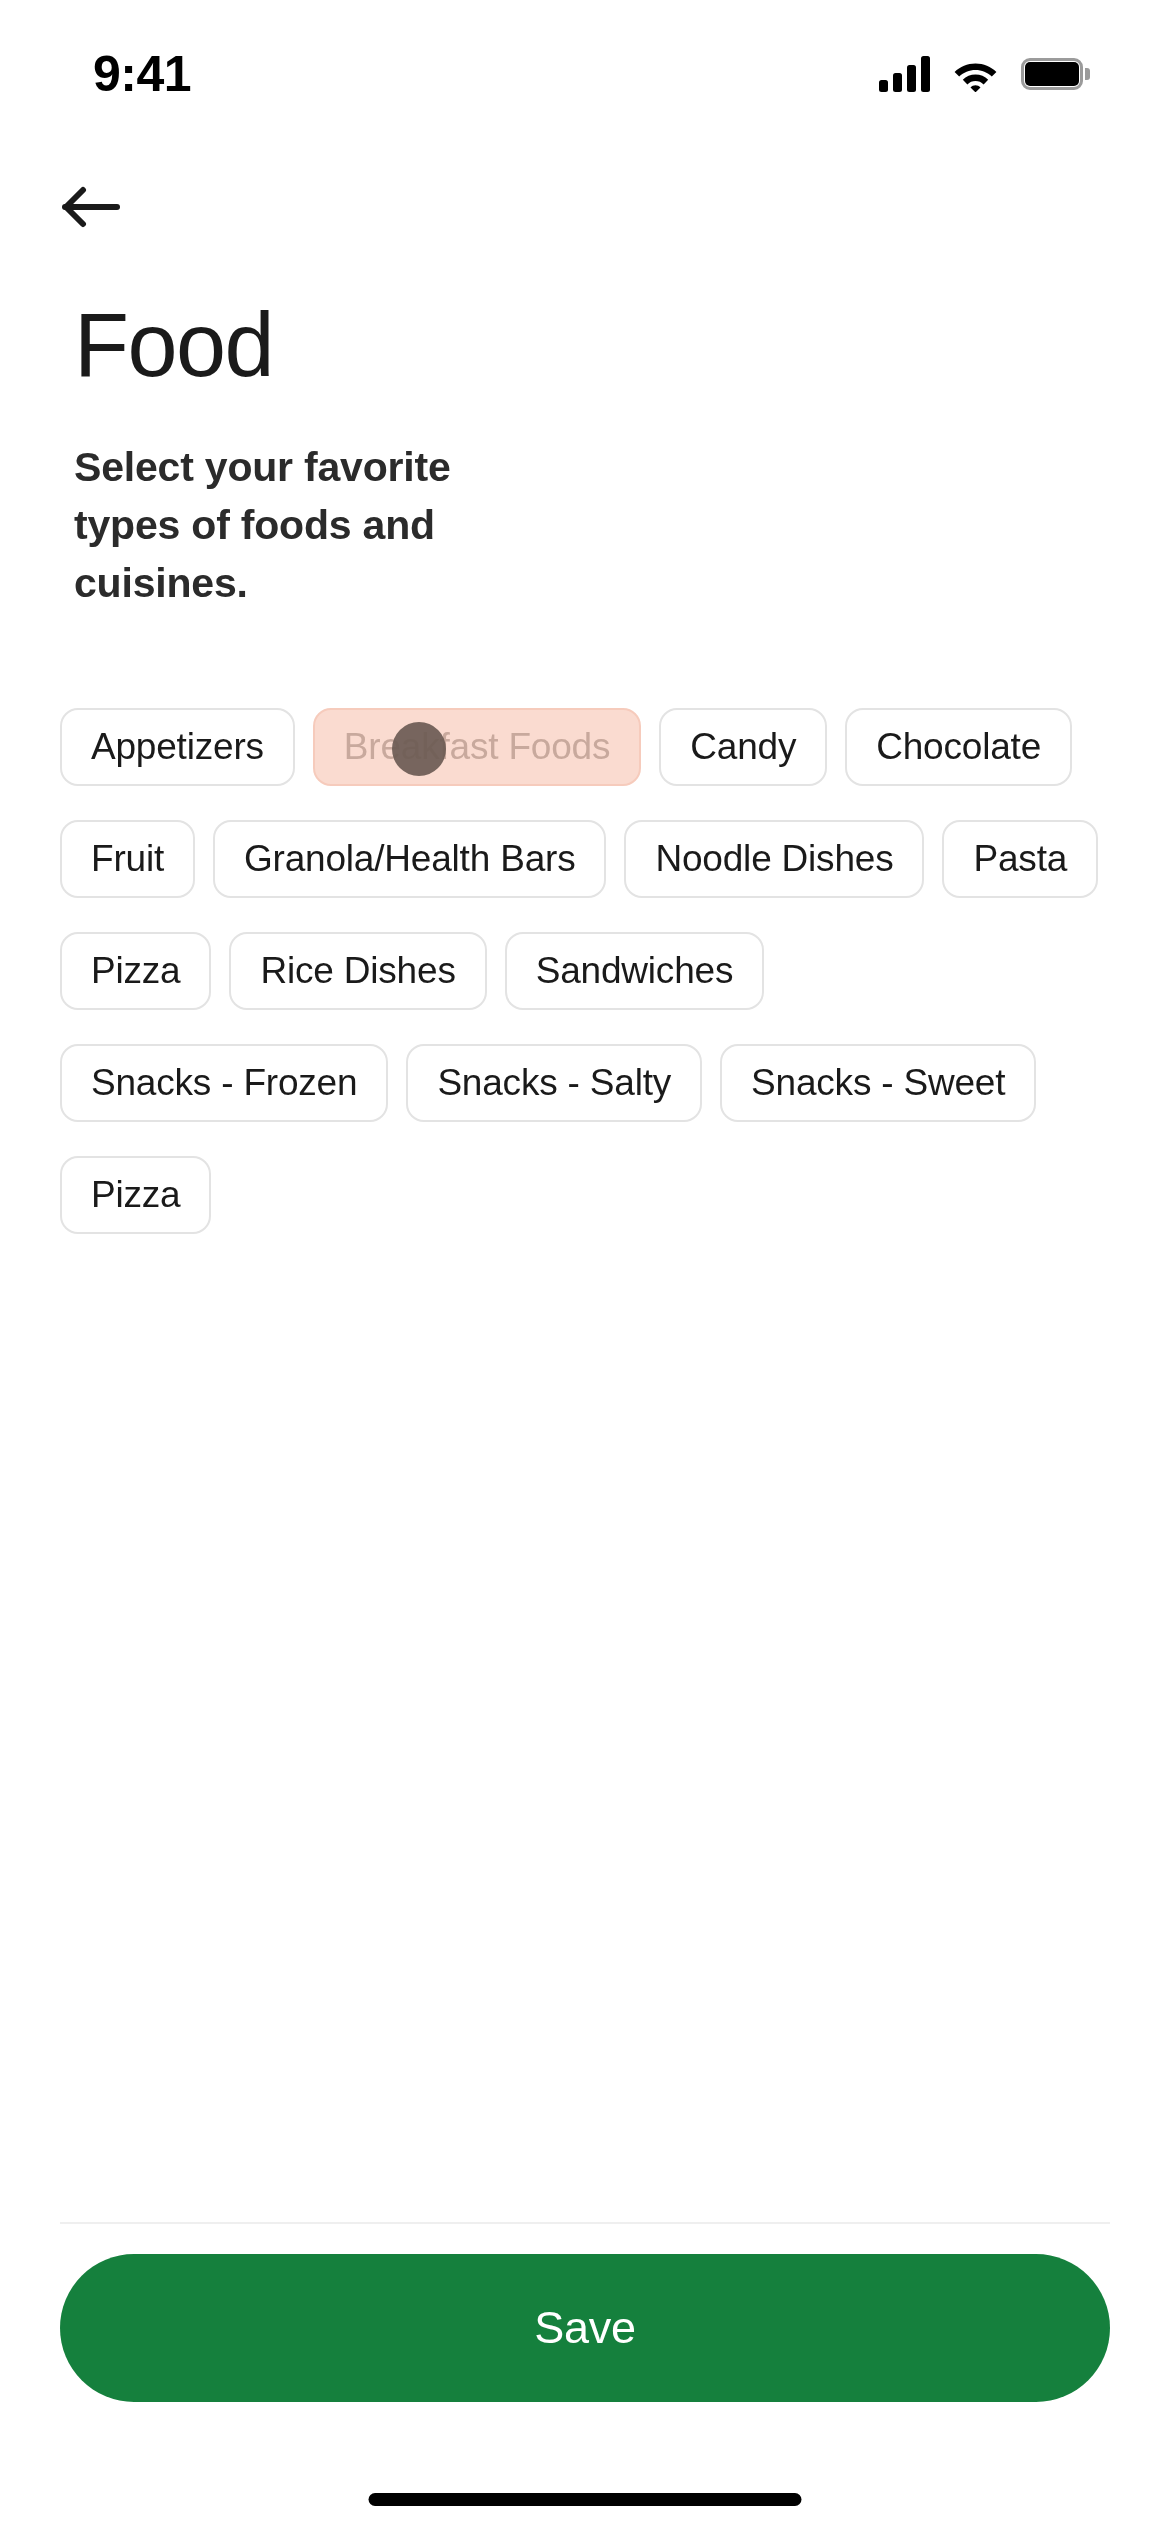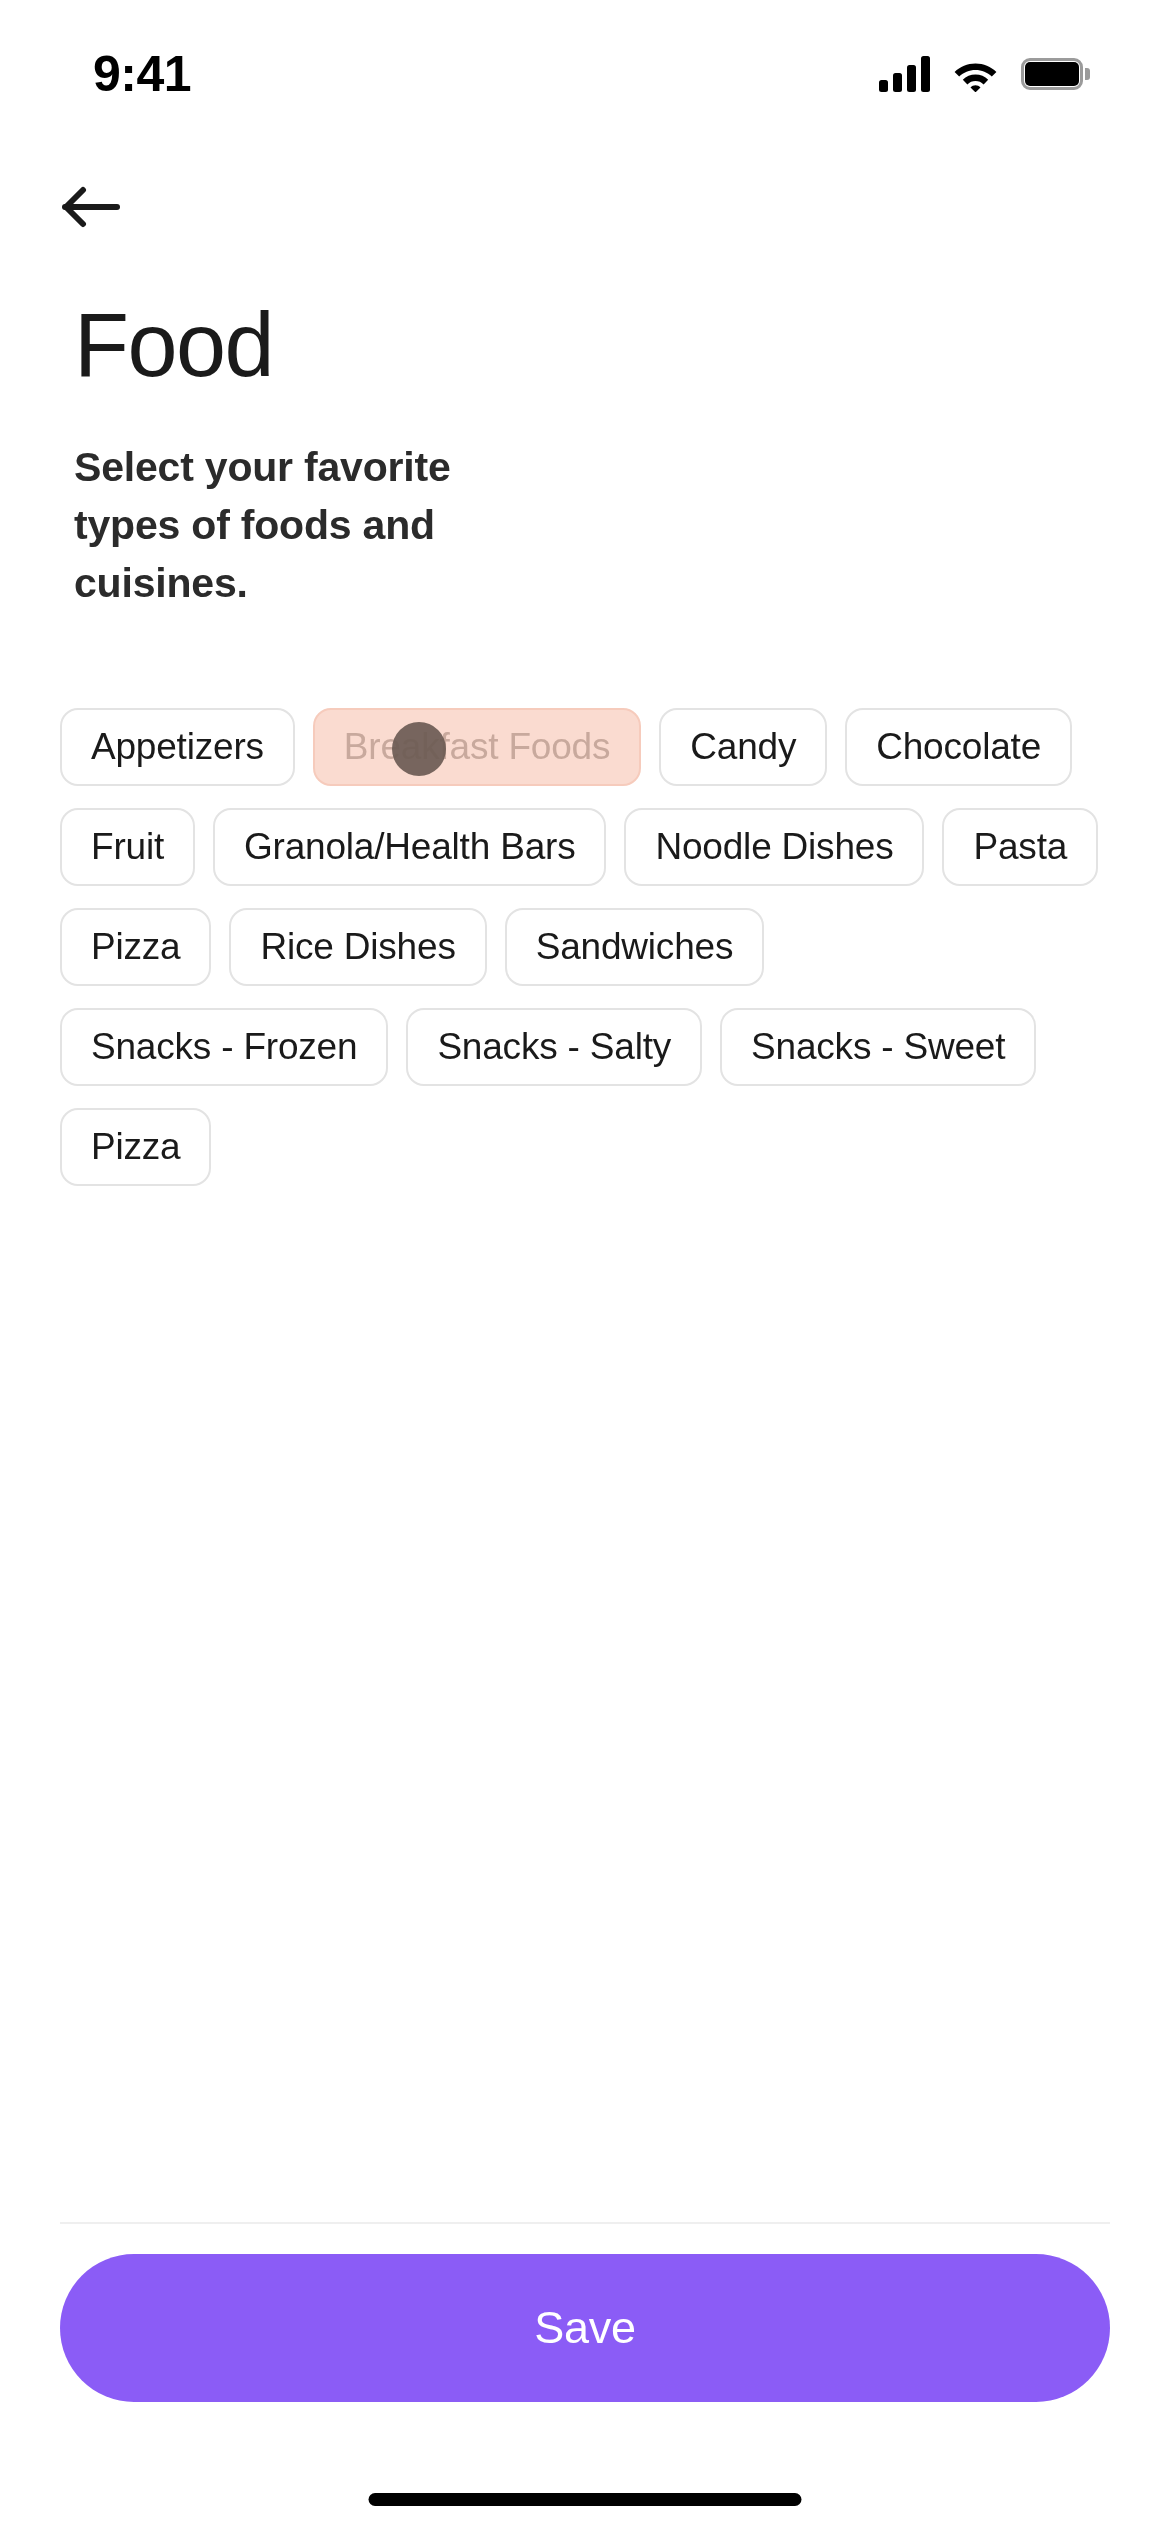--- a/index.html
+++ b/index.html
@@ -75,21 +75,21 @@
     font-size:41px; font-weight:700; color:#2b2b2b;
     line-height:1.42; max-width:480px;
     letter-spacing:-0.2px;
   }
 
   
   .chips {
     position:absolute; left:60px; top:708px;
     width:1050px;
     display:flex; flex-wrap:wrap;
-    gap:22px 18px;
+    gap:34px 18px;
     align-content:flex-start;
   }
   .chip {
     height:78px;
     padding:0 29px;
     display:flex; align-items:center; justify-content:center;
     background:#ffffff;
     border:2px solid #e3e3e3;
     border-radius:18px;
     font-size:37px; color:#1a1a1a;
@@ -113,21 +113,21 @@
   }
 
   
   .footer-divider {
     position:absolute; left:60px; top:2222px;
     width:1050px; height:2px; background:#efefef;
   }
   .save-button {
     position:absolute; left:60px; top:2254px;
     width:1050px; height:148px;
-    background:#8b5cf6;
+    background:#15803d;
     border-radius:74px;
     display:flex; align-items:center; justify-content:center;
     color:#ffffff; font-size:45px; letter-spacing:-0.3px;
     cursor:pointer; border:none;
     font-family:"Liberation Sans", sans-serif;
   }
   .home-indicator {
     position:absolute; left:50%; transform:translateX(-50%);
     bottom:26px; width:433px; height:13px;
     background:#000; border-radius:7px;

